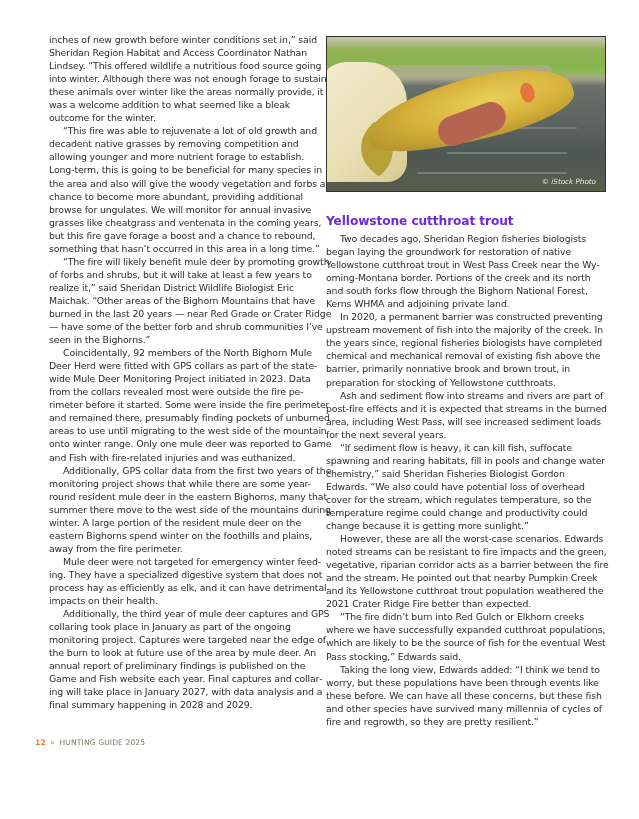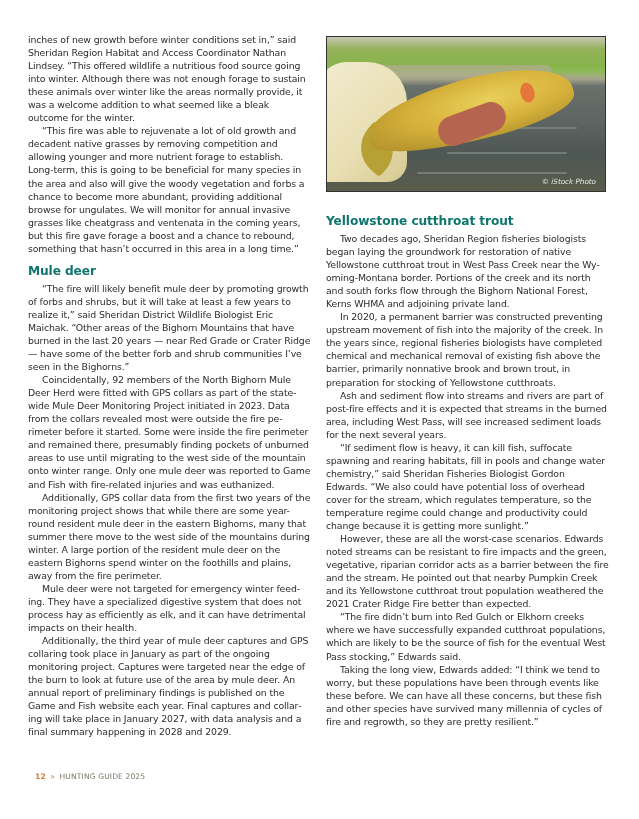--- a/index.html
+++ b/index.html
@@ -4,27 +4,27 @@
   <style>
     html, body { margin: 0; padding: 0; }
     body {
       width: 639px; height: 819px; background: #ffffff; position: relative; overflow: hidden;
       font-family: "DejaVu Sans", sans-serif; color: #2b2b2b;
     }
     .col {
       position: absolute; top: 33px; width: 283px;
       font-size: 9.35px; line-height: 13.05px; letter-spacing: -0.12px;
     }
-    .col-left { left: 28px; }
+    .col-left { left: 49px; }
     .col-right { left: 326px; top: 213px; }
     p { margin: 0; text-indent: 14px; }
     p.noindent { text-indent: 0; }
     h2 {
       margin: 8px 0 3px 0; font-size: 12.2px; line-height: 16px; font-weight: bold;
-      color: #0f766e; letter-spacing: -0.1px;
+      color: #6d28d9; letter-spacing: -0.1px;
     }
     .col-right h2 { margin-top: 0; }
     .photo {
       position: absolute; left: 326px; top: 36px; width: 278px; height: 154px;
       border: 1px solid #333; overflow: hidden;
       background: linear-gradient(180deg, #b9b89a 0%, #9fb065 5%, #7fae3e 15%, #8dbb55 22%, #a7a58c 27%, #68706b 32%, #5d6562 55%, #4d5753 75%, #5a5d4c 100%);
     }
     .photo .shore { position:absolute; left:0; top:0; width:100%; height:30px;
       background: linear-gradient(180deg, #c8c6b6 0%, #95b25a 40%, #86b44a 100%); }
     .photo .rocks { position:absolute; left:15px; top:28px; width:210px; height:12px; border-radius:6px;
@@ -32,32 +32,31 @@
     .photo .ripple { position:absolute; height:2px; background:#8a9290; opacity:.6; border-radius:1px; }
     .photo .sleeve { position:absolute; left:-10px; top:25px; width:90px; height:120px; border-radius: 30px 40px 20px 10px;
       background: linear-gradient(135deg, #f2ecd0 0%, #e9dfb4 60%, #d5c990 100%); }
     .photo .fish { position:absolute; left:38px; top:42px; width:210px; height:62px; border-radius: 60% 50% 45% 60% / 60% 60% 40% 40%;
       background: radial-gradient(ellipse at 60% 40%, #e7cf5a 0%, #d7b13b 45%, #a88a28 90%); transform: rotate(-14deg); }
     .photo .fish::after { content:""; position:absolute; right:38px; top:18px; width:14px; height:20px; border-radius:50%; background:#e56a3a; opacity:.85; }
     .photo .tail { position:absolute; left:30px; top:92px; width:40px; height:40px; background:#b7a036; transform: rotate(40deg); border-radius: 4px 30px 4px 30px; }
     .photo .hand { position:absolute; left:110px; top:72px; width:70px; height:30px; border-radius: 15px; background:#b5654f; transform: rotate(-20deg); }
     .photo .credit { position:absolute; right:9px; bottom:5px; font-size:7.2px; font-style:italic; color:#e8e8e8; font-family:"DejaVu Sans", sans-serif; }
     .footer {
-      position: absolute; left: 35px; top: 772px; font-size: 7.6px; color: #7a7a6a; letter-spacing: 0.1px;
+      position: absolute; left: 35px; top: 738px; font-size: 7.6px; color: #7a7a6a; letter-spacing: 0.1px;
     }
     .footer .pnum { color: #e07b39; font-weight: bold; }
     .footer .sep { color: #e07b39; margin: 0 2px; }
   </style>
 </head>
 <body>
 
 <div class="col col-left">
   <p class="noindent">inches of new growth before winter conditions set in,” said Sheridan Region Habitat and Access Coordinator Nathan Lindsey. “This offered wildlife a nutritious food source going into winter. Although there was not enough forage to sustain these animals over winter like the areas normally provide, it was a welcome addition to what seemed like a bleak outcome for the winter.</p>
   <p>“This fire was able to rejuvenate a lot of old growth and decadent native grasses by removing competition and allowing younger and more nutrient forage to establish. Long-term, this is going to be beneficial for many species in the area and also will give the woody vegetation and forbs a chance to become more abundant, providing additional browse for ungulates. We will monitor for annual invasive grasses like cheatgrass and ventenata in the coming years, but this fire gave forage a boost and a chance to rebound, something that hasn’t occurred in this area in a long time.”</p>
-  <h2>Mule deer</h2>
   <p>“The fire will likely benefit mule deer by promoting growth of forbs and shrubs, but it will take at least a few years to realize it,” said Sheridan District Wildlife Biologist Eric Maichak. “Other areas of the Bighorn Mountains that have burned in the last 20 years — near Red Grade or Crater Ridge — have some of the better forb and shrub communi­ties I’ve seen in the Bighorns.”</p>
   <p>Coincidentally, 92 members of the North Bighorn Mule Deer Herd were fitted with GPS collars as part of the state­wide Mule Deer Monitoring Project initiated in 2023. Data from the collars revealed most were outside the fire pe­rimeter before it started. Some were inside the fire perim­eter and remained there, presumably finding pockets of unburned areas to use until migrating to the west side of the mountain onto winter range. Only one mule deer was reported to Game and Fish with fire-related injuries and was euthanized.</p>
   <p>Additionally, GPS collar data from the first two years of the monitoring project shows that while there are some year-round resident mule deer in the eastern Bighorns, many that summer there move to the west side of the mountains during winter. A large portion of the resident mule deer on the eastern Bighorns spend winter on the foothills and plains, away from the fire perimeter.</p>
   <p>Mule deer were not targeted for emergency winter feed­ing. They have a specialized digestive system that does not process hay as efficiently as elk, and it can have detrimental impacts on their health.</p>
   <p>Additionally, the third year of mule deer captures and GPS collaring took place in January as part of the ongoing monitoring project. Captures were targeted near the edge of the burn to look at future use of the area by mule deer. An annual report of preliminary findings is published on the Game and Fish website each year. Final captures and collar­ing will take place in January 2027, with data analysis and a final summary happening in 2028 and 2029.</p>
 </div>
 
 <div class="photo">
   <div class="shore"></div>
   <div class="rocks"></div>

